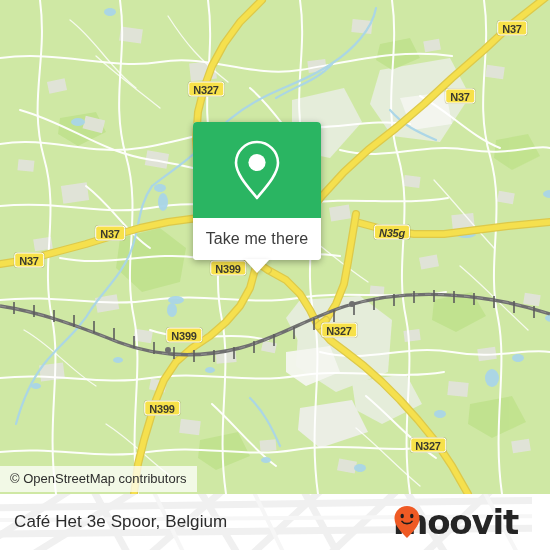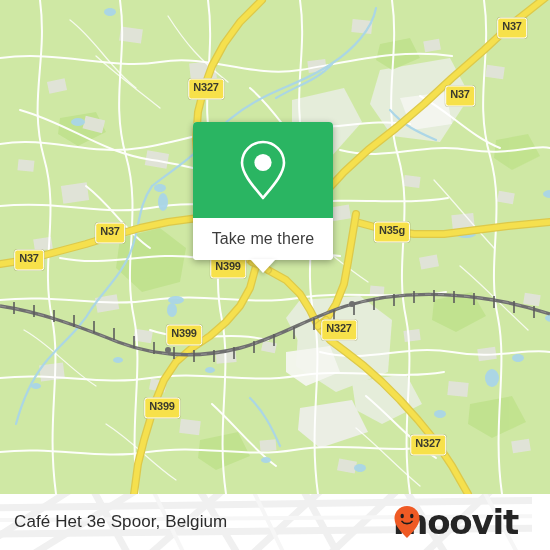--- a/index.html
+++ b/index.html
@@ -17,40 +17,40 @@
   
   .shield{
     position:absolute;
     background:#f7e14a;
     border:1.5px solid #ffffff;
     border-radius:3px;
     color:#3a3a2e;
     font-size:11px;
     font-weight:bold;
     line-height:1;
-    padding:2px 4px 6px 4px;
+    padding:2px 4px 0 4px;
     letter-spacing:-0.2px;
     white-space:nowrap;
     box-shadow:0 0 0 0.5px rgba(150,150,90,.45);
     transform:translate(-50%,-50%);
   }
 
   
   #attrib{
     position:absolute;left:0;top:466px;
     background:rgba(255,255,255,.72);
     color:#2d2d2d;
     font-size:13px;
     padding:5px 10px 6px 10px;
     white-space:nowrap;
   }
 
   
   #card{
-    position:absolute;left:193px;top:122px;width:140px;
+    position:absolute;left:193px;top:122px;width:128px;
     border-radius:4px;
     box-shadow:0 2px 7px rgba(0,0,0,.33);
     overflow:visible;
     background:#ffffff;
   }
   #card-top{
     background:#2ab562;
     height:96px;
     border-radius:4px 4px 0 0;
     display:flex;align-items:center;justify-content:center;
@@ -305,28 +305,29 @@
         <circle cx="352" cy="304" r="3" fill="#6f6f6f"></circle>
       </g>
     </svg>
 
     <div id="shields">
         <div class="shield" style="left: 512px; top: 28px;">N37</div>
         <div class="shield" style="left: 206px; top: 89px;">N327</div>
         <div class="shield" style="left: 460px; top: 96px;">N37</div>
         <div class="shield" style="left: 110px; top: 233px;">N37</div>
         <div class="shield" style="left: 29px; top: 260px;">N37</div>
-        <div class="shield" style="left: 392px; top: 232px;">N35g</div>
+        <div class="shield" style="left: 392px; top: 232px; font-style: italic;">N35g</div>
         <div class="shield" style="left: 228px; top: 268px;">N399</div>
         <div class="shield" style="left: 184px; top: 335px;">N399</div>
         <div class="shield" style="left: 339px; top: 330px;">N327</div>
         <div class="shield" style="left: 162px; top: 408px;">N399</div>
         <div class="shield" style="left: 428px; top: 445px;">N327</div>
       </div>
 
+    <div id="attrib">© OpenStreetMap contributors</div>
   </div>
 
   <div id="card">
     <div id="card-top">
       <svg width="56" height="66" viewBox="0 0 56 66">
         <path d="M28 5 C16.5 5 7 14.3 7 25.8 C7 37 19 50 28 61 C37 50 49 37 49 25.8 C49 14.3 39.5 5 28 5 Z" fill="none" stroke="#ffffff" stroke-width="2.6" stroke-linejoin="round"></path>
         <circle cx="28" cy="25.5" r="8.6" fill="#ffffff"></circle>
       </svg>
     </div>
     <div id="card-bottom">

